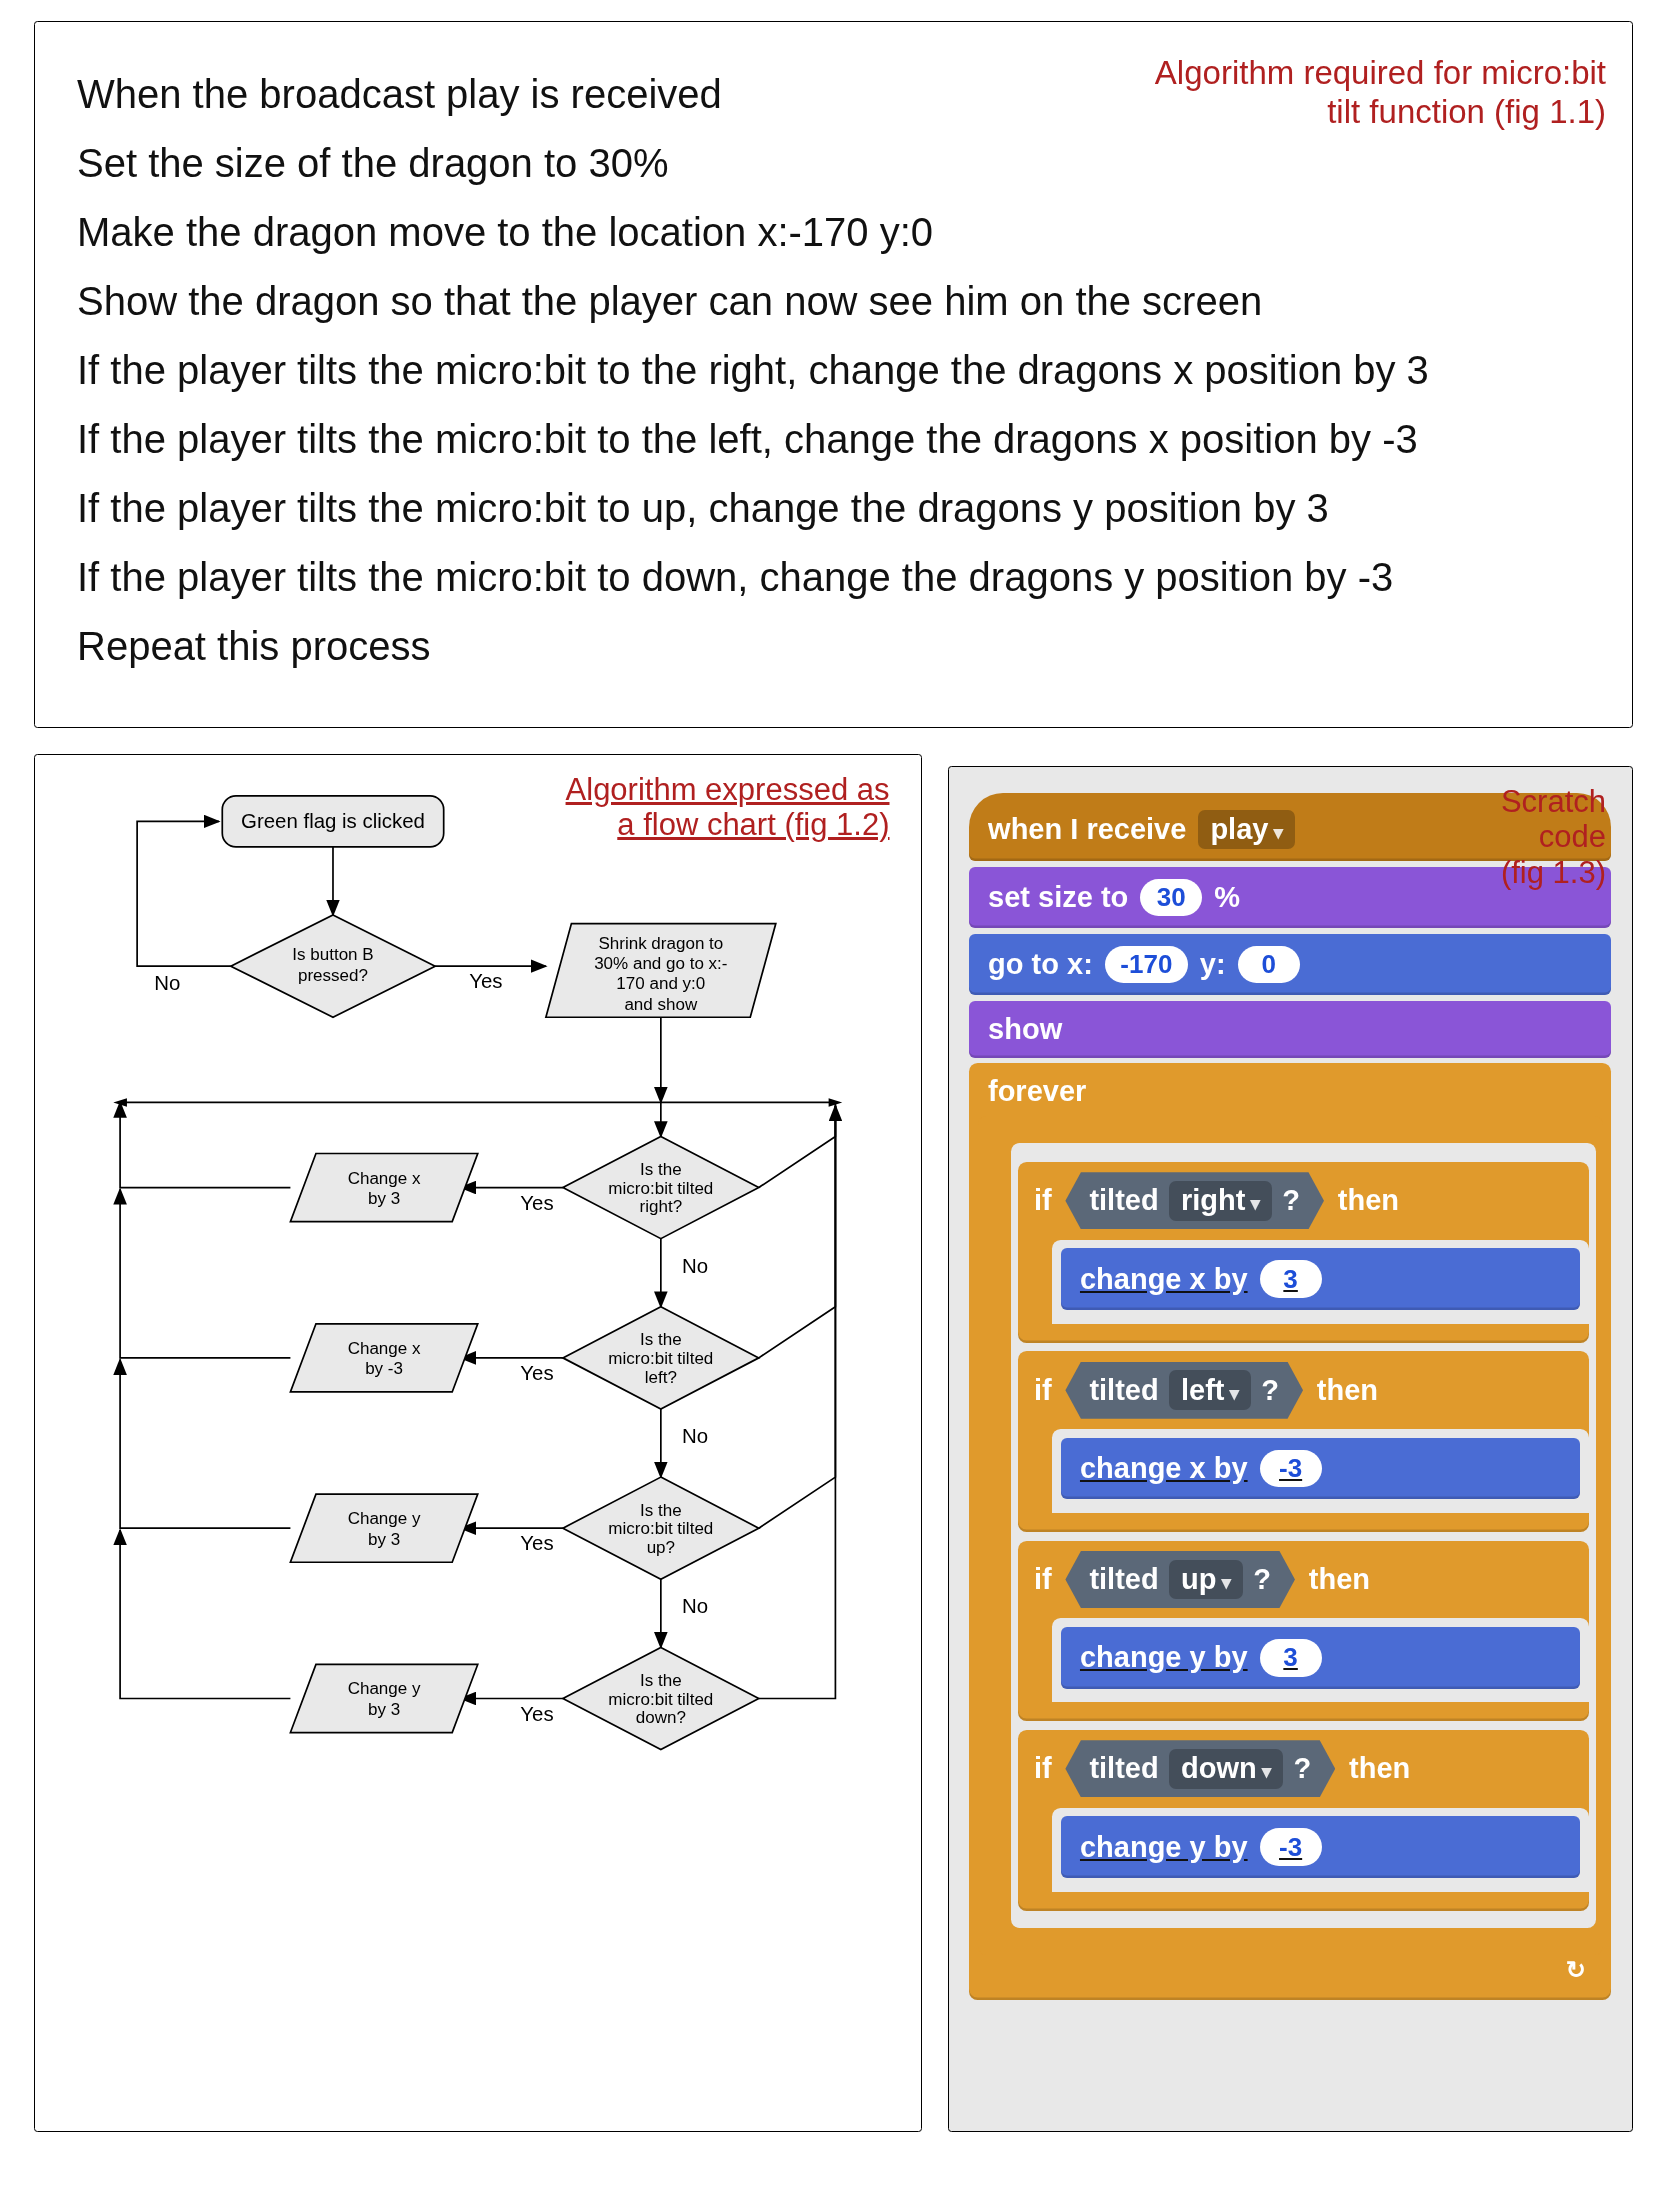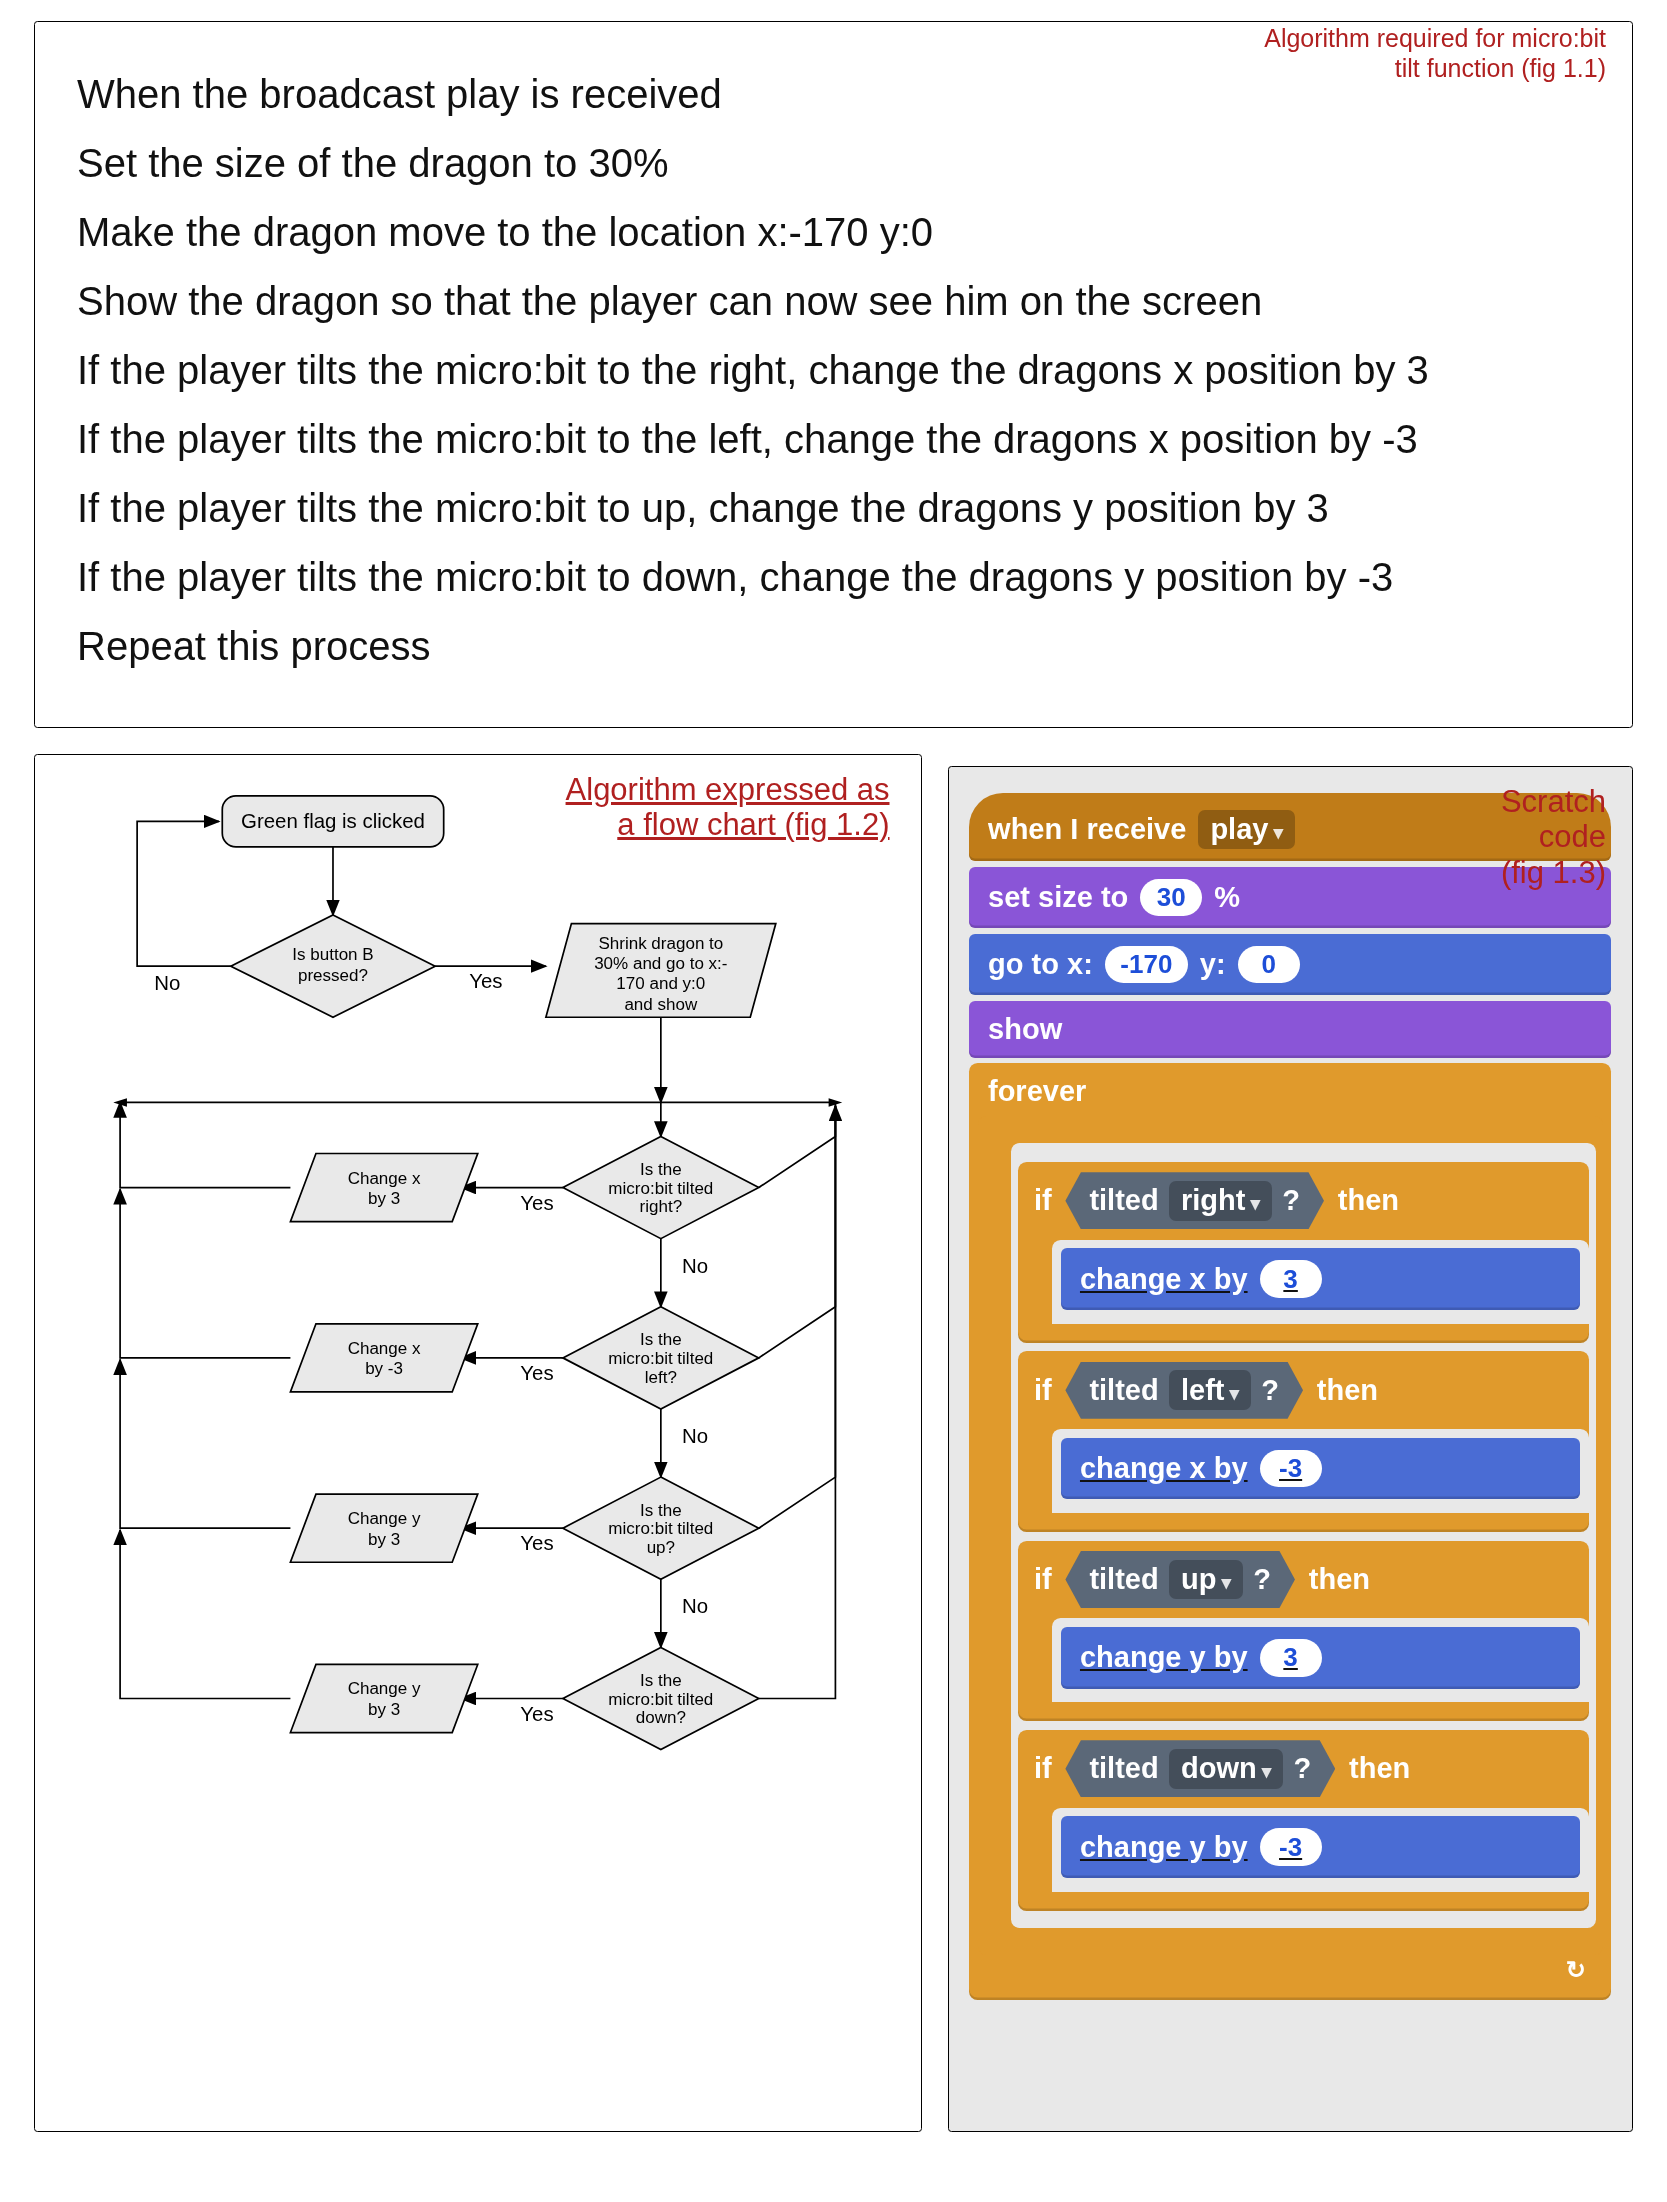--- a/index.html
+++ b/index.html
@@ -13,21 +13,21 @@
     --flow-fill: #e9e9e9;
     --flow-stroke: #000;
     --page-bg: #ffffff;
     --panel-border: #000;
   }
   html, body { margin:0; padding:0; background:var(--page-bg); font-family: Arial, Helvetica, sans-serif; color:#111; }
   .page { width: 1667px; margin:0 auto; padding:20.6px 34px 52px; box-sizing:border-box; }
 
   .panel { border:1.7px solid var(--panel-border); border-radius:3.4px; padding:26px 34px 34px; margin-bottom:26px; position:relative; }
   .panel-title { text-align:center; font-size:41px; margin:0 0 20.6px; }
-  .panel-tag { position:absolute; top:1px; right:26px; color:var(--accent-red); font-size:25px; text-align:right; line-height:1.2; }
+  .panel-tag { position:absolute; top:31px; right:26px; color:var(--accent-red); font-size:33px; text-align:right; line-height:1.2; }
 
   .algo-lines p { font-size:40px; margin:24px 8px; }
 
   .row { display:flex; gap:26px; align-items:stretch; }
   .row .panel { flex:1 1 0; margin-bottom:0; }
 
   
   .flow-wrap { height:1342px; padding-top:0; }
   .flow-tag { color:var(--accent-red); font-size:31px; position:absolute; top:17px; right:31px; text-align:right; line-height:1.15;text-decoration:underline; }
 

